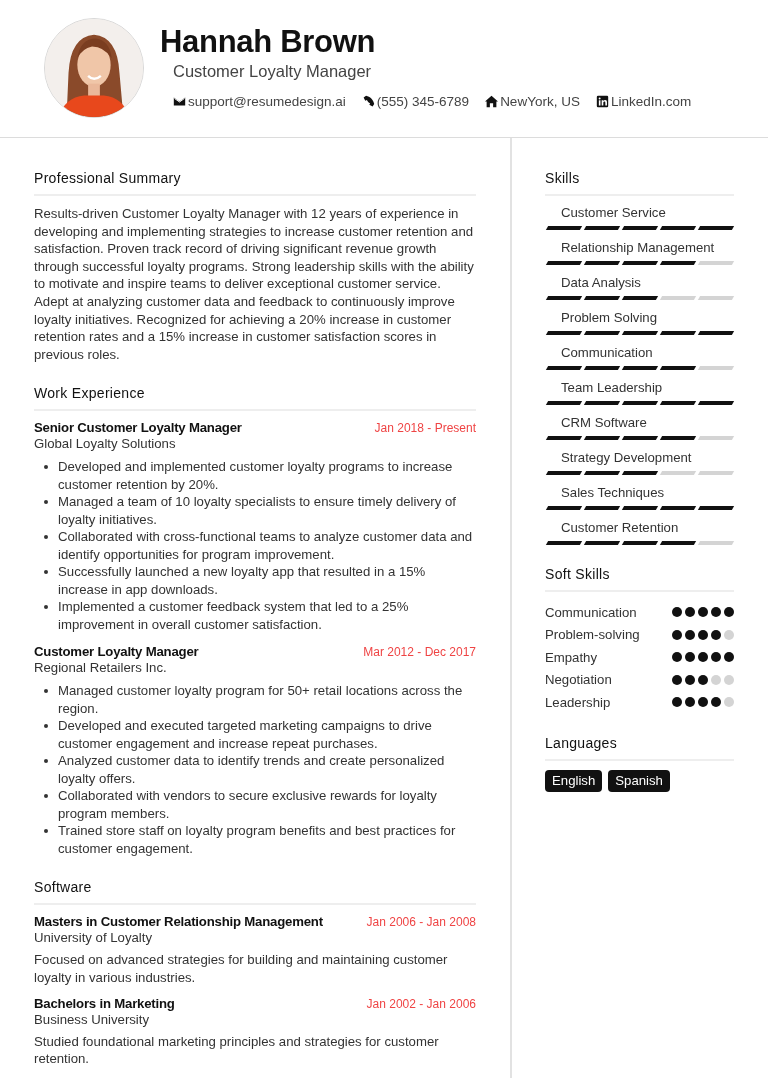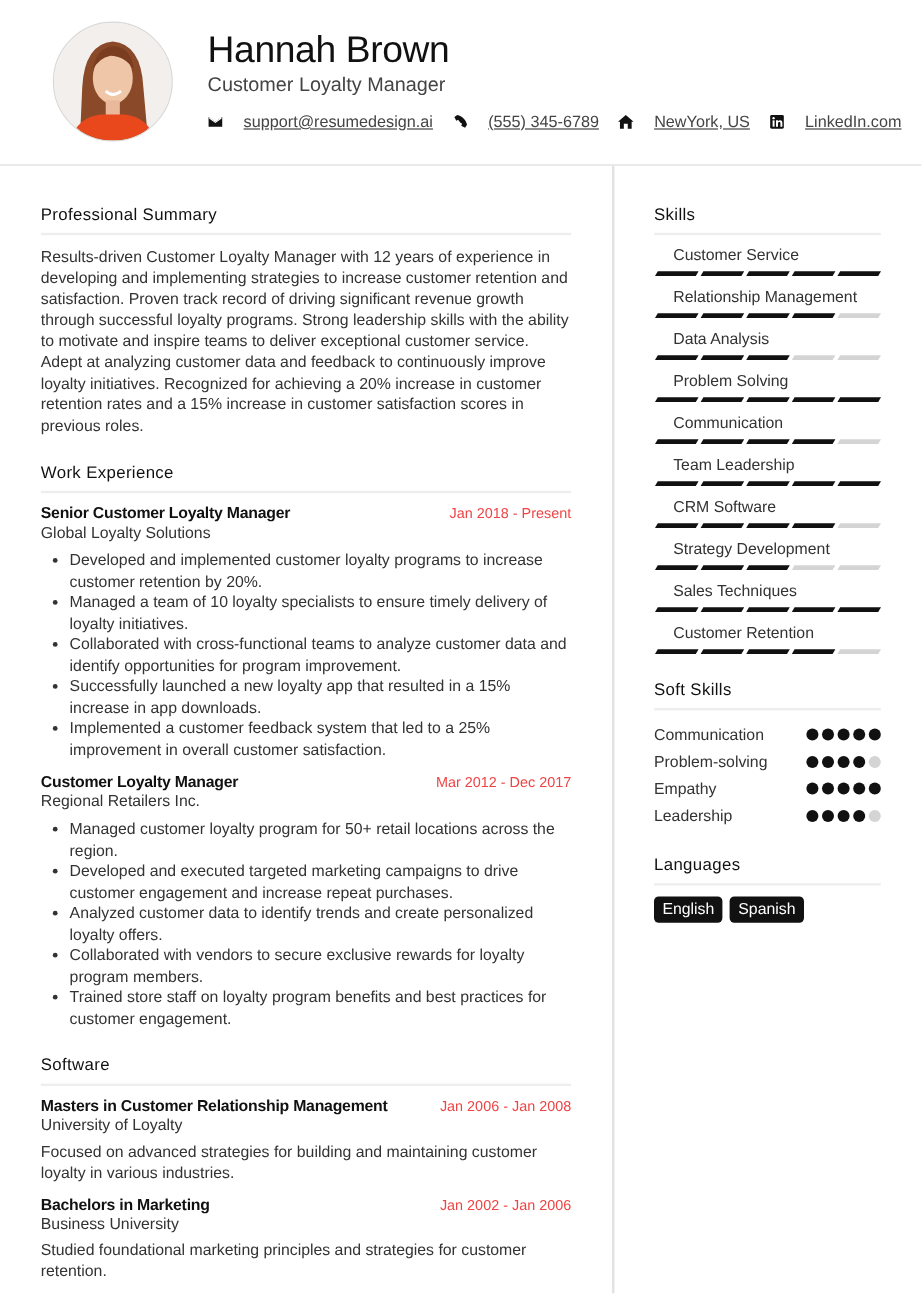--- a/index.html
+++ b/index.html
@@ -2,24 +2,24 @@
 <html><head>
 <meta charset="utf-8">
 <style>
   * { box-sizing: border-box; margin: 0; padding: 0; }
   html, body { width: 768px; height: 1078px; overflow: hidden; background: #ffffff; }
   body { font-family: "Liberation Sans", "DejaVu Sans", sans-serif; color: #333; position: relative; }
 
   .header { position: absolute; left: 0; top: 0; width: 768px; height: 138px; border-bottom: 1px solid #dcdcdc; }
   .photo { position: absolute; left: 44px; top: 18px; width: 100px; height: 100px; border-radius: 50%; border: 1px solid #d8d8d8; overflow: hidden; background: #f4f1ee; }
   .photo svg { width: 100%; height: 100%; display: block; }
-  .name { position: absolute; left: 173px; top: 24px; font-size: 31px; font-weight: 400; color: #111; letter-spacing: -0.3px; }
+  .name { position: absolute; left: 160px; top: 24px; font-size: 31px; font-weight: 700; color: #111; letter-spacing: -0.3px; }
   .title { position: absolute; left: 173px; top: 62px; font-size: 16.5px; color: #444; }
   .contacts { position: absolute; left: 173px; top: 94px; display: flex; gap: 16px; font-size: 13.5px; color: #444; align-items: center; }
-  .contact { display: flex; align-items: center; gap: 17px; white-space: nowrap; text-decoration: underline; }
+  .contact { display: flex; align-items: center; gap: 2px; white-space: nowrap; }
   .contact .ic { width: 13px; height: 13px; display: inline-flex; align-items: center; justify-content: center; }
   .contact svg { width: 13px; height: 13px; fill: #111; }
 
   .divider-v { position: absolute; left: 510px; top: 138px; width: 2px; height: 940px; background: #e2e2e2; }
 
   .left { position: absolute; left: 34px; top: 170px; width: 442px; }
   .right { position: absolute; left: 545px; top: 170px; width: 189px; }
 
   .sec-title { font-size: 14px; font-weight: 500; color: #111; letter-spacing: 0.3px; padding-bottom: 8px; border-bottom: 2px solid #eeeeee; margin-bottom: 9px; }
   .para { font-size: 13.2px; line-height: 17.6px; color: #333; }
@@ -305,20 +305,30 @@
           <span class="soft-name">Empathy</span>
           <span class="dots">
             <span class="dot"></span>
             <span class="dot"></span>
             <span class="dot"></span>
             <span class="dot"></span>
             <span class="dot"></span>
           </span>
         </div>
         <div class="soft-row">
+          <span class="soft-name">Negotiation</span>
+          <span class="dots">
+            <span class="dot"></span>
+            <span class="dot"></span>
+            <span class="dot"></span>
+            <span class="dot off"></span>
+            <span class="dot off"></span>
+          </span>
+        </div>
+        <div class="soft-row">
           <span class="soft-name">Leadership</span>
           <span class="dots">
             <span class="dot"></span>
             <span class="dot"></span>
             <span class="dot"></span>
             <span class="dot"></span>
             <span class="dot off"></span>
           </span>
         </div>
       </div>

